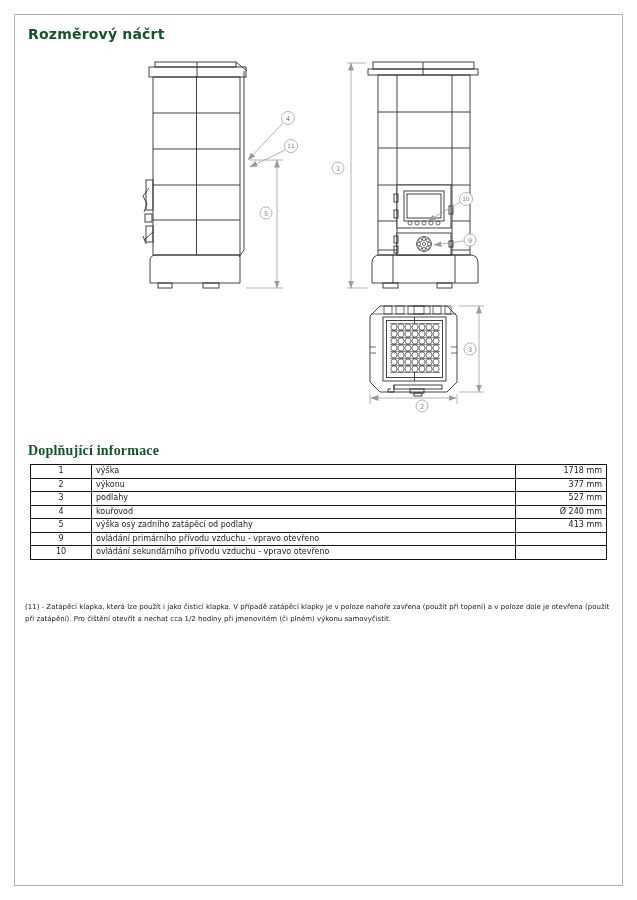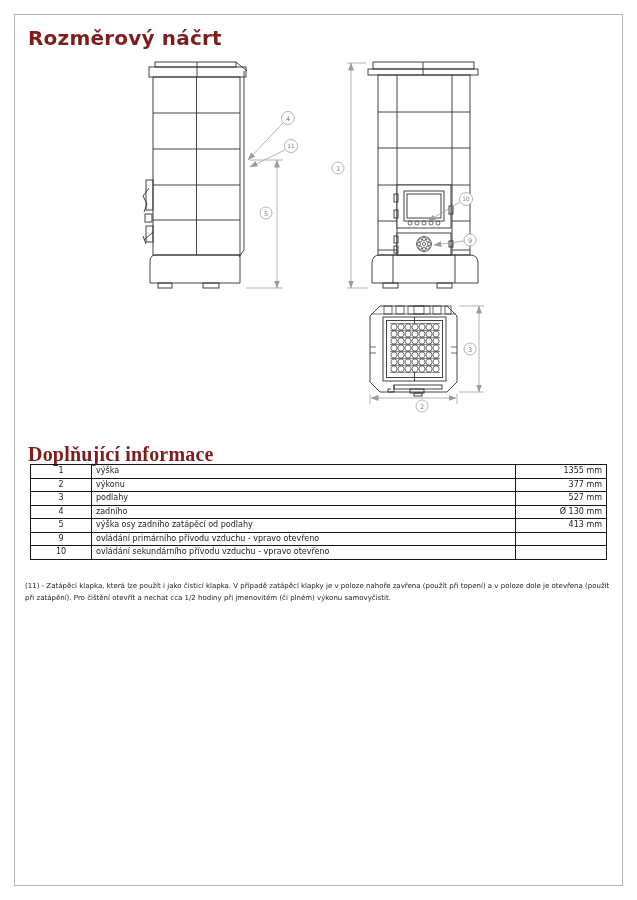--- a/index.html
+++ b/index.html
@@ -6,39 +6,39 @@
   body {
     width:637px; height:900px; position:relative; background:#fff;
     font-family:"DejaVu Sans","Liberation Sans",sans-serif; color:#111;
     overflow:hidden;
   }
   .page-border {
     position:absolute; left:14px; top:14px; width:607px; height:870px;
     border:1px solid #b3b3b3; pointer-events:none;
   }
   .section-title {
-    position:absolute; margin:0; font-size:20px; font-weight:bold; color:#7f1d1d;
+    position:absolute; margin:0; font-size:14px; font-weight:bold; color:#14532d;
     letter-spacing:0.2px;
   }
   #title-1 { left:28px; top:26px; }
   #title-2 { left:28px; top:443px;font-family:Liberation Serif, serif; }
   svg.drawing { position:absolute; left:0; top:0; }
   table.info-table {
     position:absolute; left:30px; top:464px; width:577px;
     border-collapse:collapse; font-size:8px; color:#1c1c1c;
     table-layout:fixed;
   }
   .info-table td {
     border:1px solid #161616; height:12.5px; padding:0 4px;
     line-height:1; vertical-align:middle; white-space:nowrap; overflow:hidden;
   }
   .info-table td.col-num { width:52px; text-align:center; }
   .info-table td.col-val { width:82px; text-align:right; border-left:1px solid #bdbdbd; }
   .footnote {
-    position:absolute; left:25px; top:574px; width:590px;
+    position:absolute; left:25px; top:595px; width:590px;
     font-size:7px; line-height:1.7; color:#1a1a1a;
   }
   text.callout-num {
     font-family:"DejaVu Sans",sans-serif; fill:#7d7d7d; stroke:none;
   }
 </style>
 </head>
 <body>
 
 <div class="page-border"></div>
@@ -286,36 +286,36 @@
   <text class="callout-num" x="422" y="408.5" font-size="6.5" text-anchor="middle">2</text>
 </svg>
 
 <h2 class="section-title" id="title-2">Doplňující informace</h2>
 
 <table class="info-table">
   <tbody>
     <tr>
       <td class="col-num">1</td>
       <td class="col-label">výška</td>
-      <td class="col-val">1355 mm</td>
+      <td class="col-val">1718 mm</td>
     </tr>
     <tr>
       <td class="col-num">2</td>
       <td class="col-label">výkonu</td>
       <td class="col-val">377 mm</td>
     </tr>
     <tr>
       <td class="col-num">3</td>
       <td class="col-label">podlahy</td>
       <td class="col-val">527 mm</td>
     </tr>
     <tr>
       <td class="col-num">4</td>
-      <td class="col-label">zadního</td>
-      <td class="col-val">Ø 130 mm</td>
+      <td class="col-label">kouřovod</td>
+      <td class="col-val">Ø 240 mm</td>
     </tr>
     <tr>
       <td class="col-num">5</td>
       <td class="col-label">výška osy zadního zatápěcí od podlahy</td>
       <td class="col-val">413 mm</td>
     </tr>
     <tr>
       <td class="col-num">9</td>
       <td class="col-label">ovládání primárního přívodu vzduchu - vpravo otevřeno</td>
       <td class="col-val"></td>

